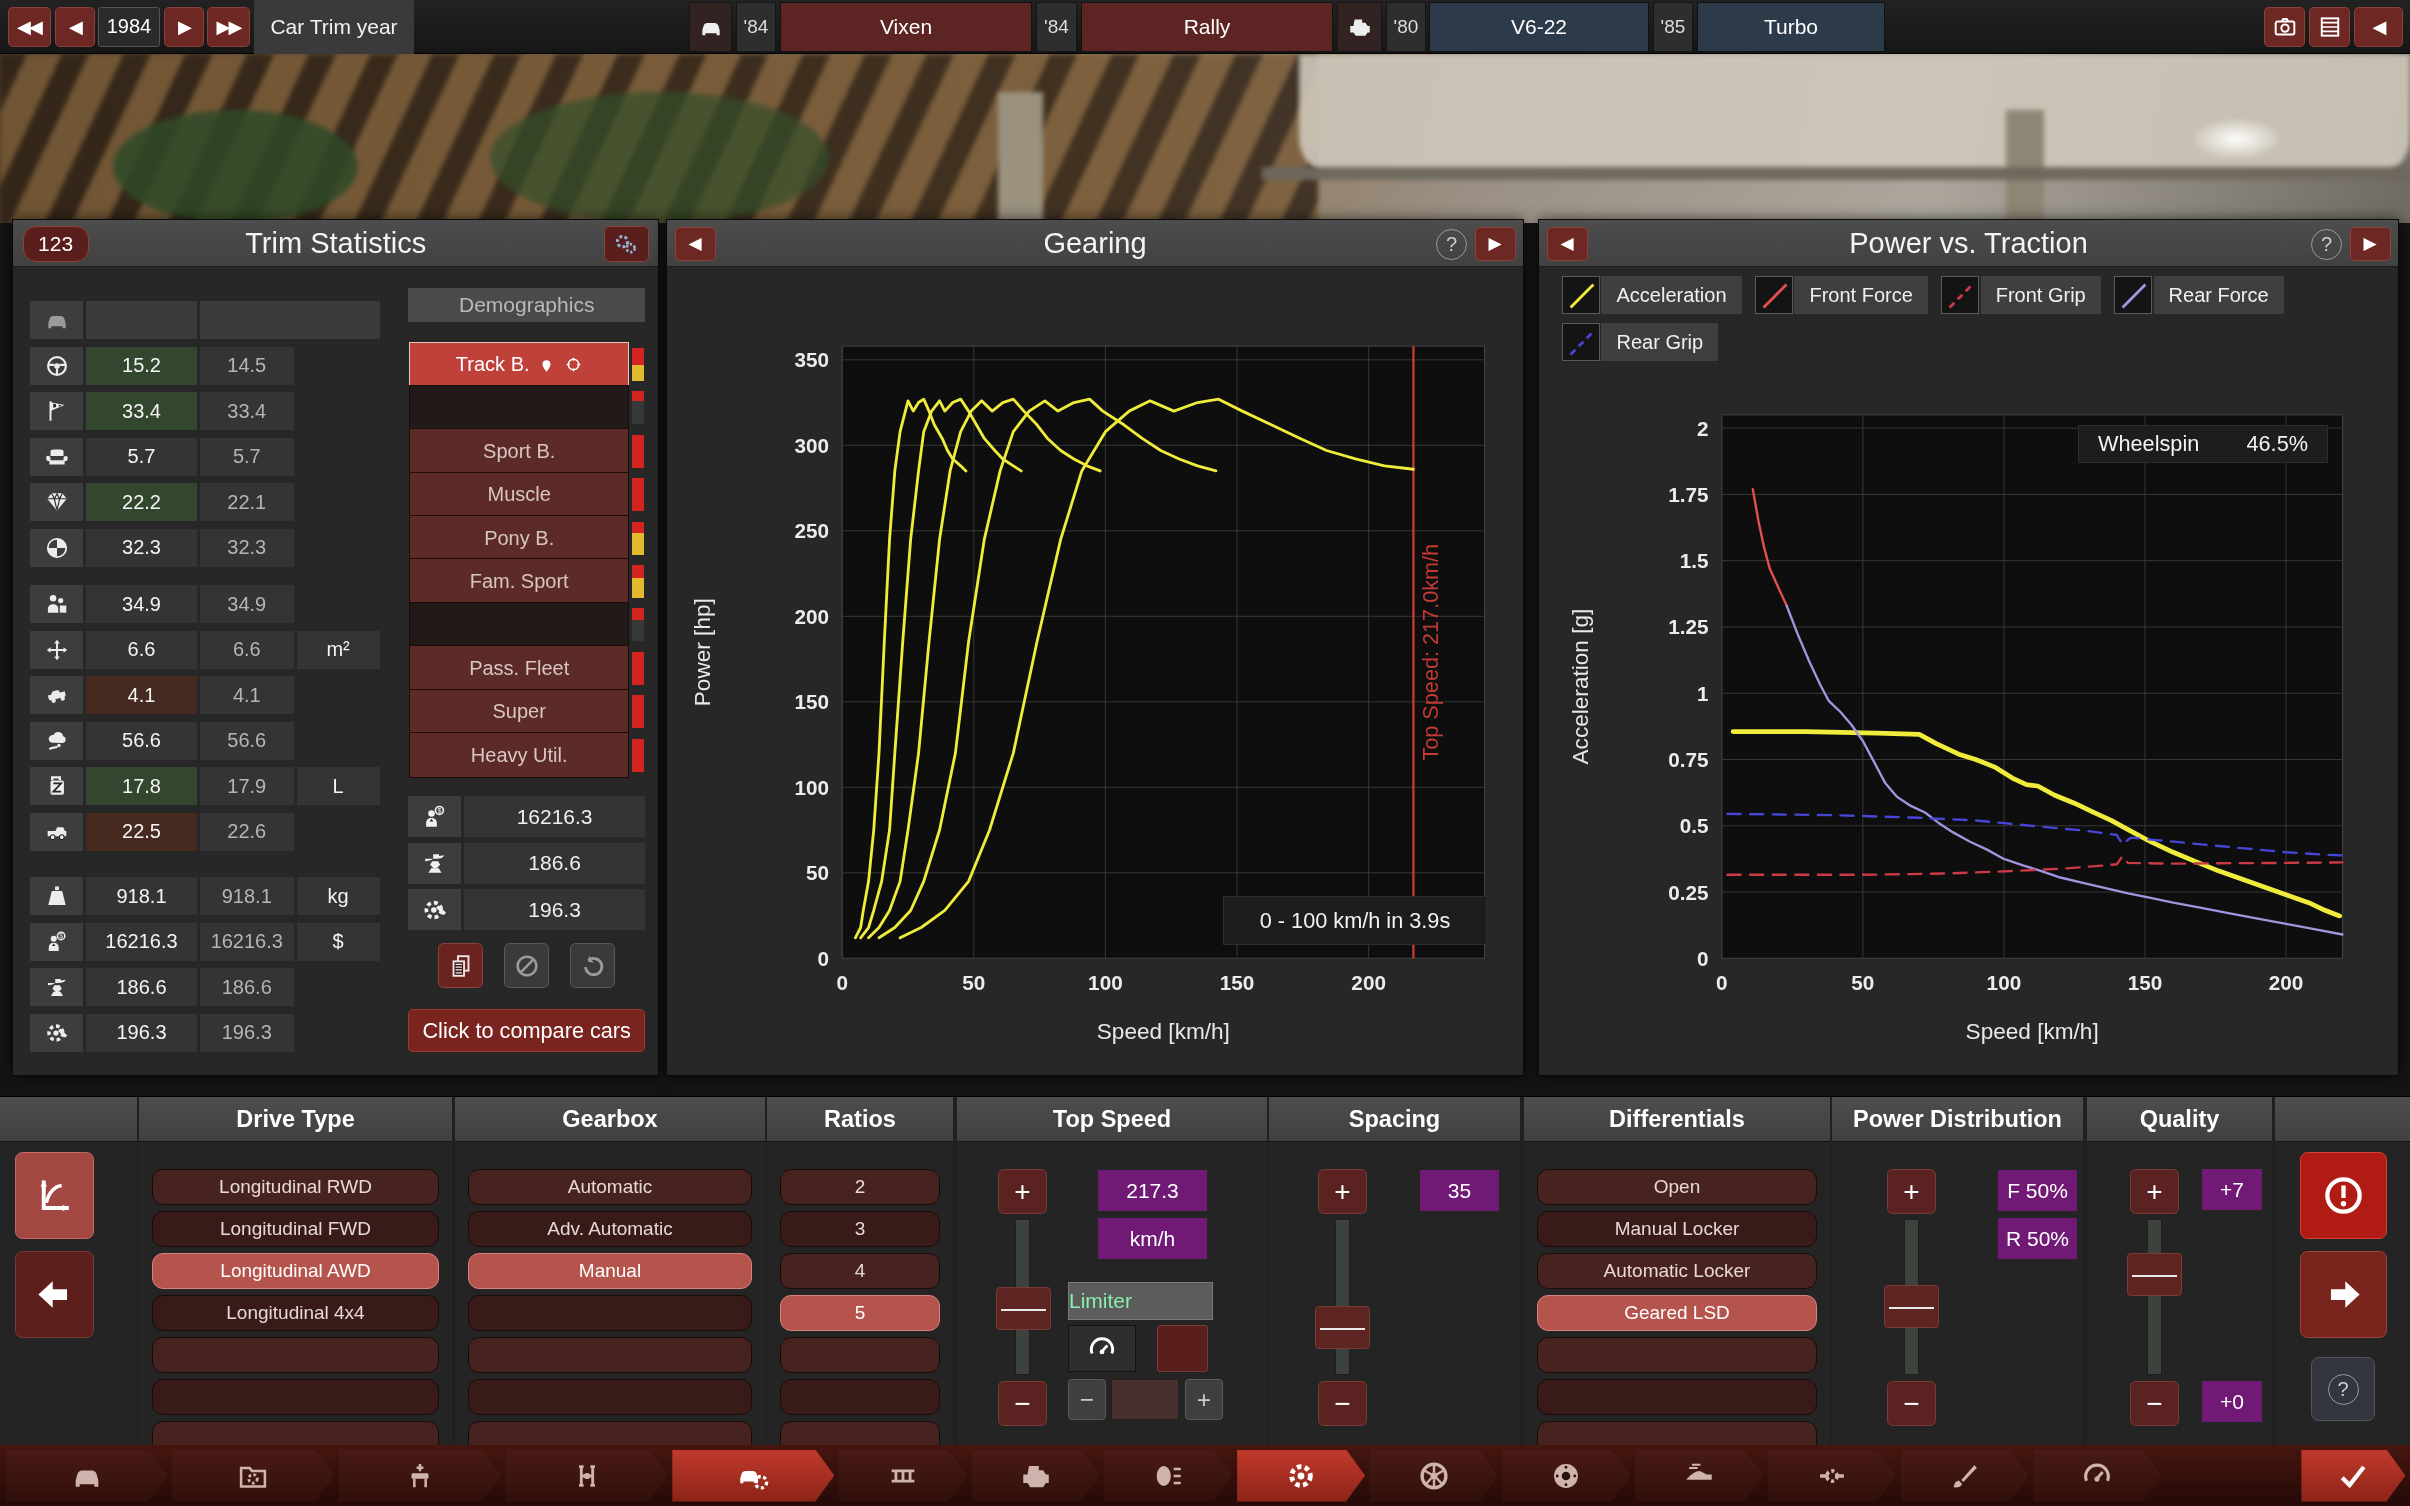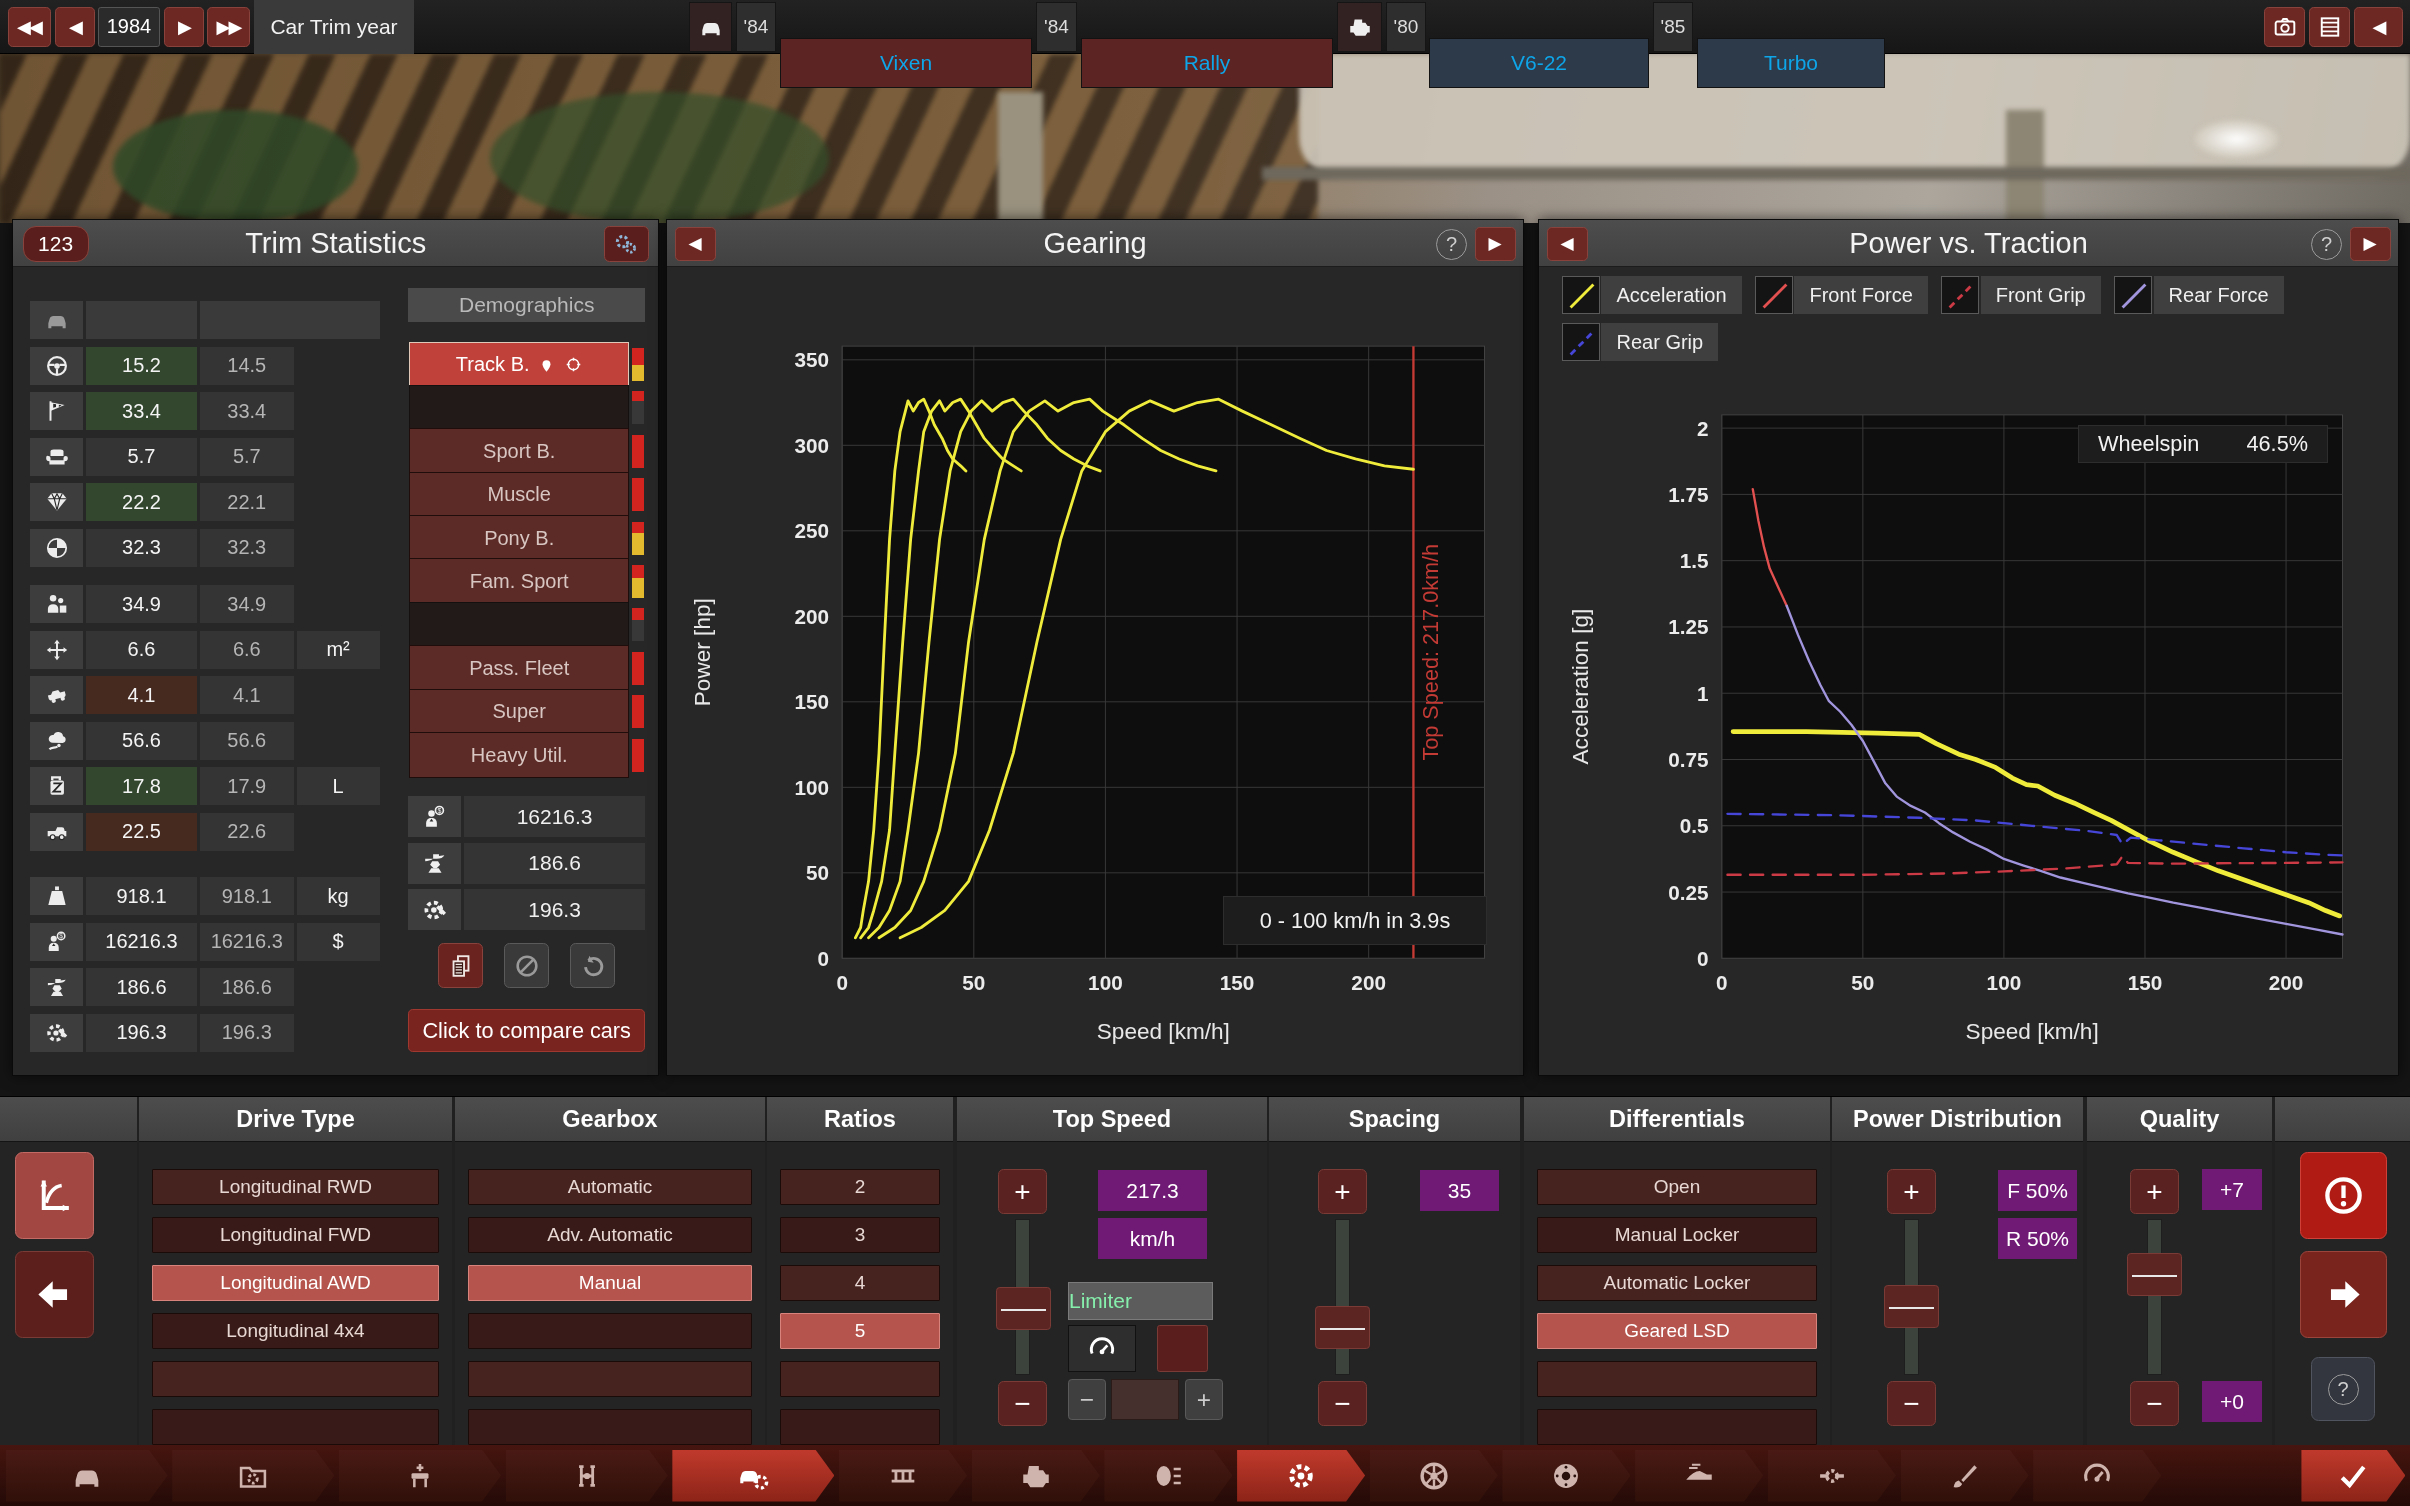--- a/index.html
+++ b/index.html
@@ -6,21 +6,21 @@
   html,body { width:2411px; height:1507px; overflow:hidden; }
   body { background:#141414; font-family:"Liberation Sans", sans-serif; color:#f0f0f0; position:relative; }
 
   
   .topbar { position:absolute; left:0; top:0; width:2411px; height:54px; background:linear-gradient(#222,#161616); border-bottom:1.9px solid #000; z-index:40; }
   .tb-btn { position:absolute; top:6.6px; height:40px; background:#6e2824; border:0.9px solid #8a423c; border-radius:4.7px;
             color:#fff; display:flex; align-items:center; justify-content:center; font-size:18px; letter-spacing:-1.9px; }
   .tb-box { position:absolute; top:6.6px; height:40px; background:#2b2b2b; border:0.9px solid #555; border-radius:2.8px;
             display:flex; align-items:center; justify-content:center; font-size:20px; color:#fff; }
   .tb-label { position:absolute; top:0; height:54px; background:#3a3a3a; display:flex; align-items:center; justify-content:center; font-size:21px; color:#f2f2f2; }
-  .tb-tab { position:absolute; top:1.9px; height:50px; display:flex; align-items:center; justify-content:center; font-size:21px; color:#0ea5e9; border:0.9px solid #121212;margin-top:36px; }
+  .tb-tab { position:absolute; top:1.9px; height:50px; display:flex; align-items:center; justify-content:center; font-size:21px; color:#ffffff; border:0.9px solid #121212; }
   .tb-tab.red  { background:#5c2523; }
   .tb-tab.blue { background:#2c3a4a; }
   .tb-year { position:absolute; top:1.9px; height:50px; background:#2e2e2e; display:flex; align-items:center; justify-content:center; font-size:19px; color:#ddd; border:0.9px solid #151515;}
   .tb-ico { position:absolute; top:1.9px; height:50px; background:#332222; border:0.9px solid #151515; display:flex; align-items:center; justify-content:center; color:#eee; }
   .tb-ico svg, .tb-btn svg { width:26px; height:26px; }
 
   
   .photo { position:absolute; left:0; top:54px; width:2411px; height:169px; overflow:hidden;
            background:linear-gradient(100deg,#4a3a26 0%, #6b563b 22%, #8d7454 45%, #9b9186 62%, #aca69d 80%, #6f6a62 100%); }
   .photo > div { position:absolute; filter:blur(2.8px); }
@@ -88,21 +88,21 @@
   #legend { position:absolute; left:22.6px; top:56px; width:819px; display:flex; flex-wrap:wrap; gap:9.4px 13px; }
   .lg-item { display:flex; height:38px; }
   .lg-chip { width:38px; height:38px; background:#141414; border:0.9px solid #5a5a5a; margin-right:1.9px; }
   .lg-lab { background:#3f3f3f; padding:0 15px; display:flex; align-items:center; font-size:20px; color:#f0f0f0; }
 
   
   #tuning { position:absolute; left:0; top:1096px; width:2411px; height:349px; background:#202020; border-top:1.9px solid #000; }
   .tcol { position:absolute; top:0; height:349px; background:#242424; }
   .tcol-hd { height:45px; background:linear-gradient(#4d4d4d,#404040); border-bottom:0.9px solid #141414; display:flex; align-items:center; justify-content:center; font-size:23.5px; font-weight:bold; color:#fff; }
   .tlist { position:absolute; left:13px; right:13px; top:72px; }
-  .trow { height:36px; margin-bottom:12px; border:0.9px solid #1a0b09; border-radius:1px; display:flex; align-items:center; justify-content:center; font-size:19px; color:#e8d8d4; }
+  .trow { height:36px; margin-bottom:6px; border:0.9px solid #1a0b09; border-radius:11px; display:flex; align-items:center; justify-content:center; font-size:19px; color:#e8d8d4; }
   .trow.odd { background:#472320; } .trow.even { background:#381b18; }
   .trow.sel { background:#b5544c; color:#fff; border-color:#d8847c; }
   .sl-btn { position:absolute; width:49px; height:45px; background:#5a2220; border:0.9px solid #7a3a35; border-radius:5.6px; color:#fff; font-size:28px; display:flex; align-items:center; justify-content:center; }
   .sl-track { position:absolute; width:15px; background:#3c423c; border:0.9px solid #1e1e1e; }
   .sl-handle { position:absolute; width:55px; height:43px; background:#5d2522; border:0.9px solid #7a3a35; border-radius:3.8px; }
   .sl-handle::after { content:""; position:absolute; left:3.8px; right:3.8px; top:50%; height:2.8px; background:#e8e8e8; }
   .vbox { position:absolute; background:#701a75; display:flex; align-items:center; justify-content:center; font-size:21px; color:#fff; }
   .limiter { position:absolute; background:#5c5c5c; border:0.9px solid #7a7a7a; display:flex; align-items:center; justify-content:flex-start; font-size:21px; color:#86efac; }
   .gaugebtn { position:absolute; background:#2e2e2e; border:0.9px solid #111; color:#fff; display:flex; align-items:center; justify-content:center; }
   .gaugebtn svg { width:32px; height:32px; }

